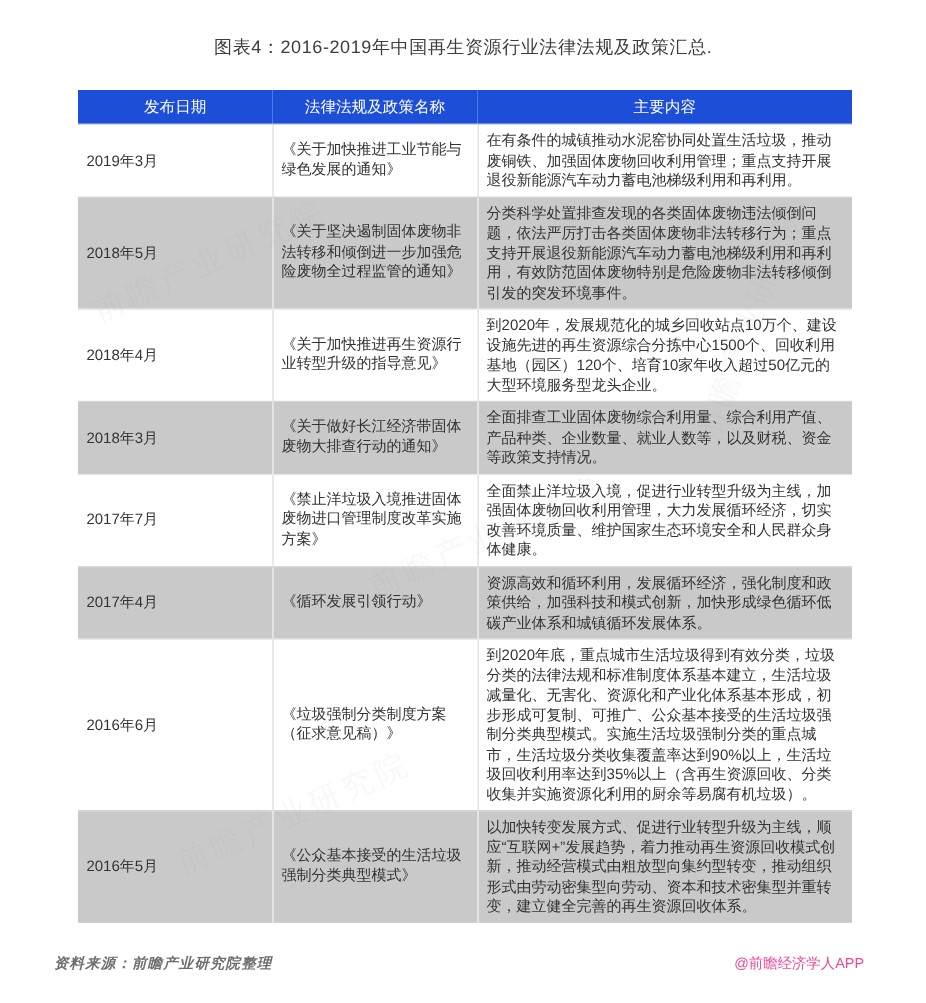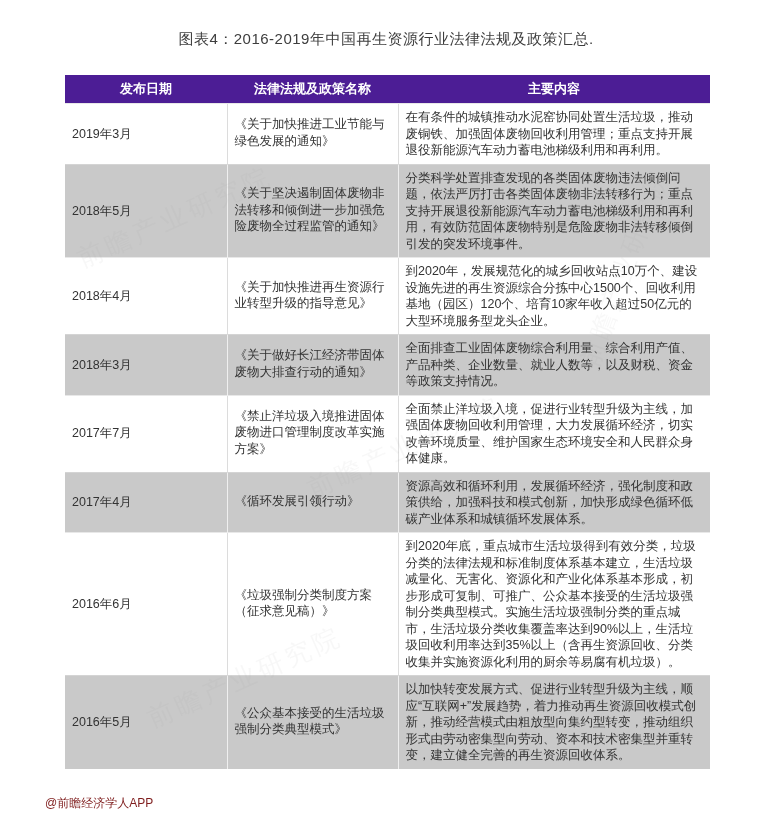--- a/index.html
+++ b/index.html
@@ -3,31 +3,31 @@
 <meta charset="utf-8">
 <style>
   html,body{margin:0;padding:0;background:#ffffff;}
   body{font-family:"Liberation Sans","DejaVu Sans",sans-serif;color:#333;}
   .page{position:relative;width:772px;height:836px;background:#fff;overflow:hidden;}
   .title{margin:0;padding-top:30px;text-align:center;font-size:15px;font-weight:500;color:#3d3d3d;letter-spacing:0.5px;}
   table.policy{border-collapse:collapse;table-layout:fixed;width:645px;margin:26px 0 0 65px;}
   table.policy col.c1{width:162px;}
   table.policy col.c2{width:171px;}
   table.policy col.c3{width:312px;}
-  table.policy th{background:#4c1d95;color:#fff;font-size:13px;font-weight:bold;height:24px;padding:2px 4px;text-align:center;border:none;}
+  table.policy th{background:#1d4ed8;color:#fff;font-size:13px;font-weight:normal;height:24px;padding:2px 4px;text-align:center;border:none;}
   table.policy td{font-size:12.5px;line-height:16.5px;vertical-align:middle;padding:5px 7px;border-left:1px solid #dcdcdc;border-top:1px solid #e8e8e8;color:#333;}
   table.policy td:first-child{border-left:none;}
   table.policy tbody tr:nth-child(even) td{background:#C9C9C9;border-left-color:#efefef;border-top-color:#d4d4d4;}
   table.policy tbody tr:nth-child(odd) td{background:#ffffff;}
   td.c-date{text-align:left;white-space:nowrap;}
   td.c-name{text-align:left;font-family:Liberation Mono, monospace;}
   td.c-content{text-align:left;}
   .footer{display:flex;justify-content:space-between;align-items:flex-start;margin:26px 52px 0 45px;font-size:12px;}
   .footer .source{font-style:italic;font-weight:bold;color:#6f6f6f;letter-spacing:1px;}
-  .footer .credit{color:#7f1d1d;}
+  .footer .credit{color:#ec4899;}
   .watermark{position:absolute;color:#8a8a8a;opacity:0.06;font-size:26px;letter-spacing:4px;transform:rotate(-24deg);pointer-events:none;white-space:nowrap;}
   .wm1{left:70px;top:200px;}
   .wm2{left:300px;top:430px;}
   .wm3{left:520px;top:250px;transform:rotate(-70deg);}
   .wm4{left:140px;top:660px;}
 </style>
 </head>
 <body>
 
 <div class="page">
@@ -85,20 +85,21 @@
       </tr>
       <tr>
         <td class="c-date">2016年5月</td>
         <td class="c-name">《公众基本接受的生活垃圾强制分类典型模式》</td>
         <td class="c-content">以加快转变发展方式、促进行业转型升级为主线，顺应“互联网+”发展趋势，着力推动再生资源回收模式创新，推动经营模式由粗放型向集约型转变，推动组织形式由劳动密集型向劳动、资本和技术密集型并重转变，建立健全完善的再生资源回收体系。</td>
       </tr>
     </tbody>
   </table>
 
   <div class="footer">
+    <span class="source">资料来源：前瞻产业研究院整理</span>
     <span class="credit">@前瞻经济学人APP</span>
   </div>
 
   <div class="watermark wm1">前瞻产业研究院</div>
   <div class="watermark wm2">前瞻产业研究院</div>
   <div class="watermark wm3">前瞻产业研究院</div>
   <div class="watermark wm4">前瞻产业研究院</div>
 
 </div>
 

